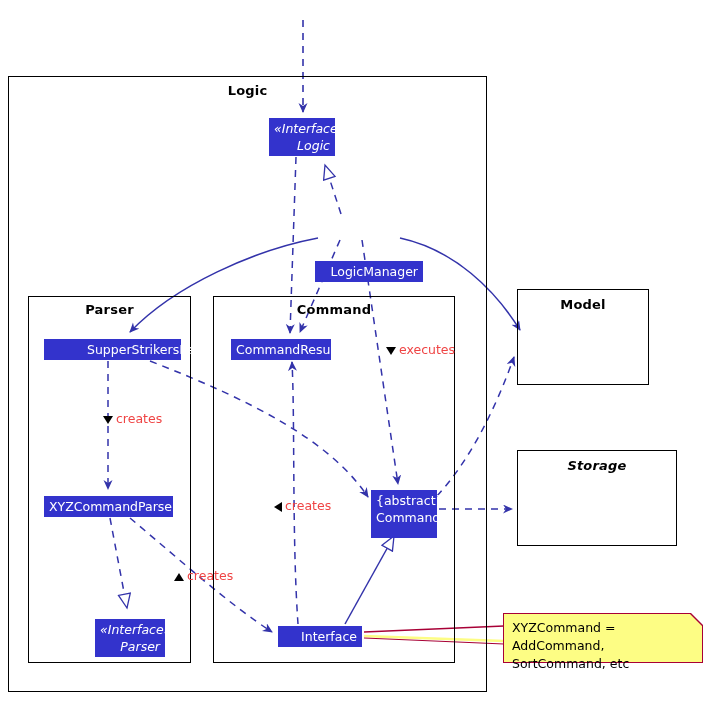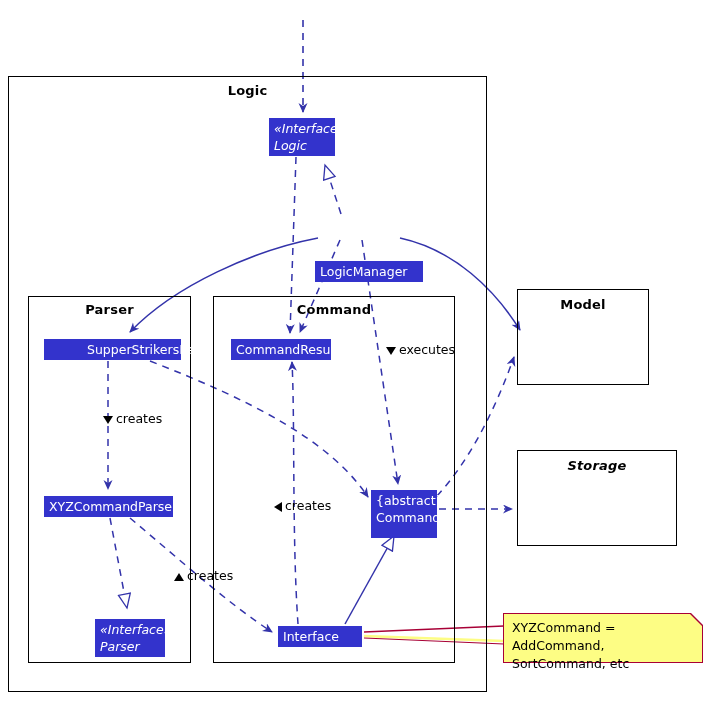--- a/index.html
+++ b/index.html
@@ -47,21 +47,21 @@
     z-index: -1;
   }
 
   
   .cls {
     position: absolute;
     background: #3333cc;
     border: 1px solid #3333cc;
     color: #ffffff;
     box-sizing: border-box;
-    text-align: left;
+    text-align: right;
     font-size: 12.5px;
     line-height: 17px;
     padding: 1px 4px;
     white-space: nowrap;
     z-index: 5;
   }
   .cls .stereo {
     font-style: italic;
     display: block;
   }
@@ -72,21 +72,21 @@
     font-style: italic;
   }
   .cls.abstract .stereo {
     font-style: normal;
   }
 
   
   .edge-label {
     position: absolute;
     font-size: 12.5px;
-    color: #000000;
+    color: #ef4444;
     white-space: nowrap;
     z-index: 6;
     background: transparent;
   }
   .tri {
     display: inline-block;
     width: 0;
     height: 0;
     vertical-align: middle;
     margin-right: 3px;

